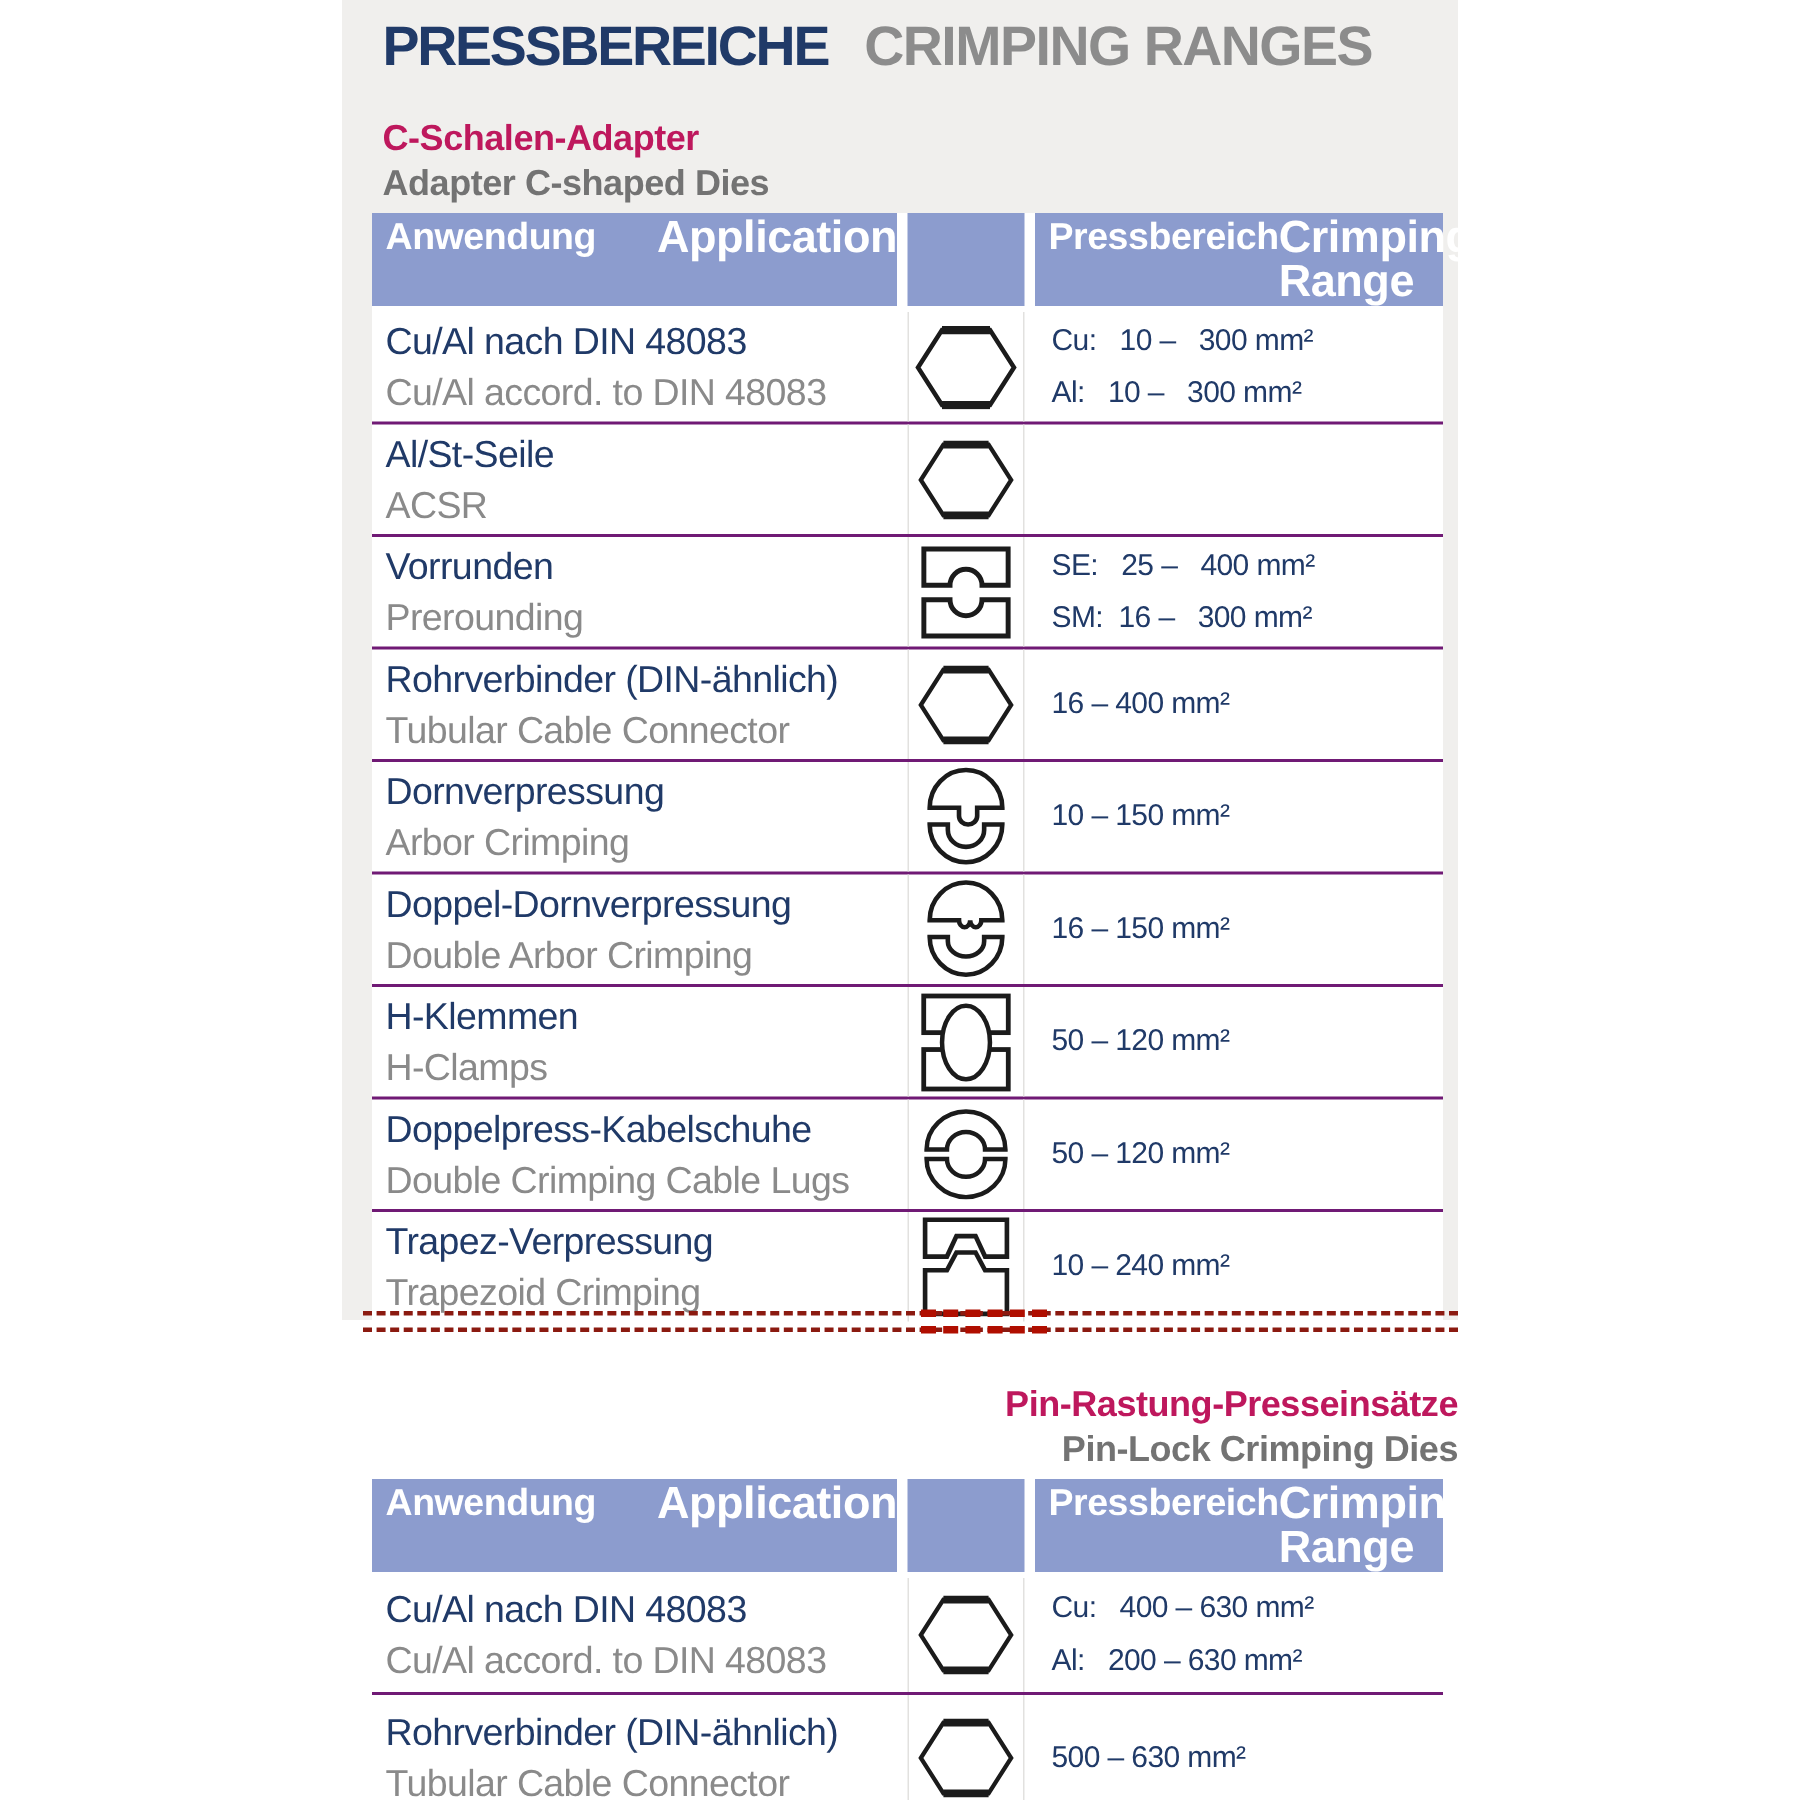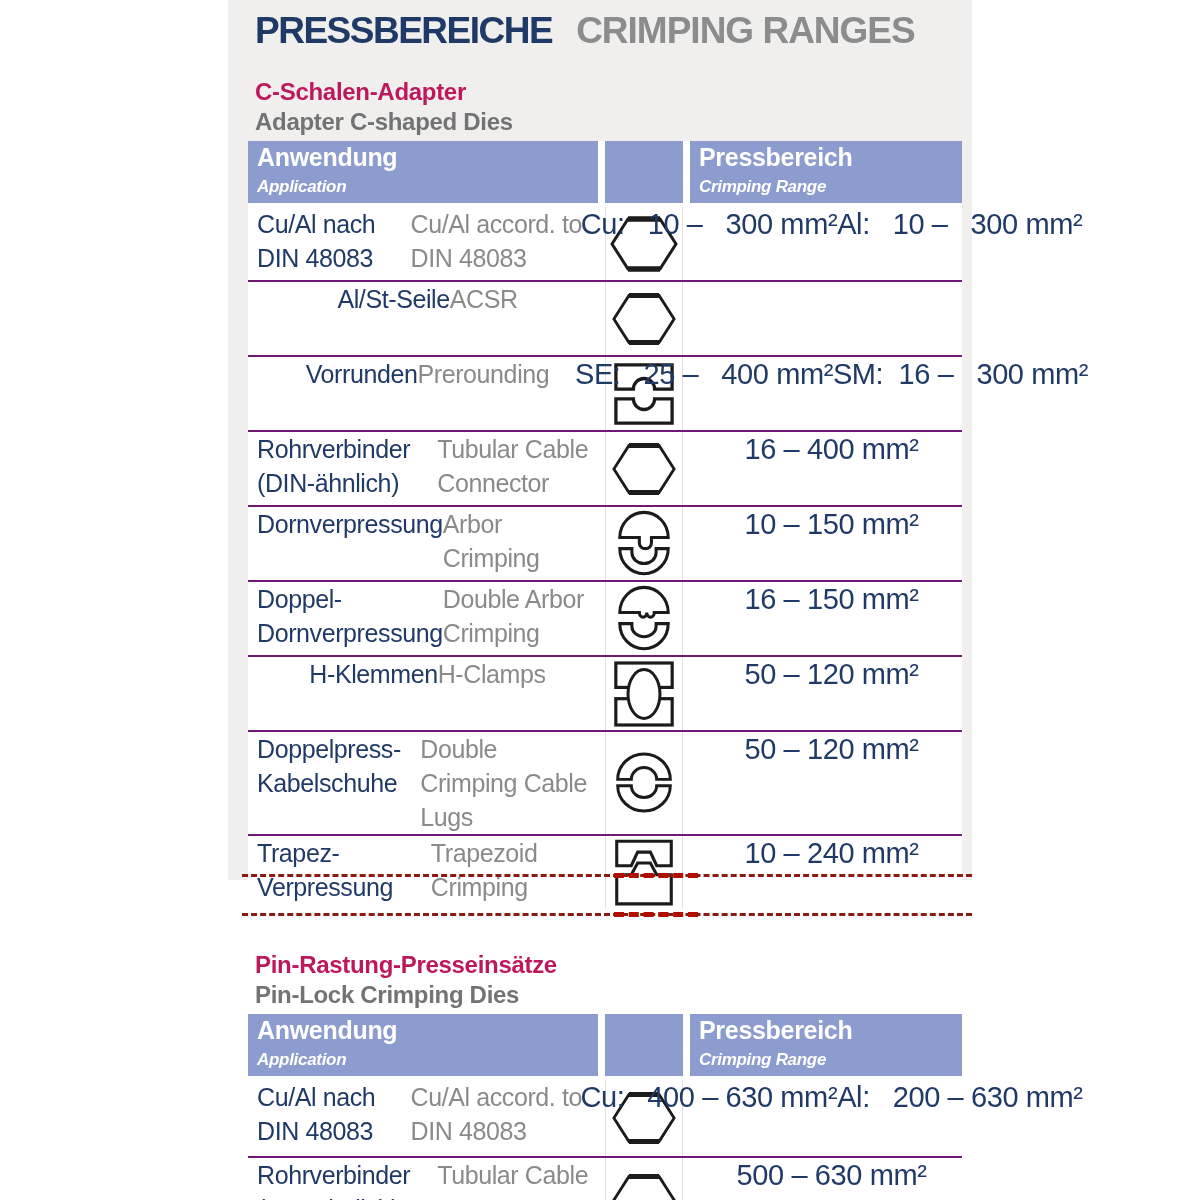--- a/index.html
+++ b/index.html
@@ -10,34 +10,34 @@
   .title-row{white-space:nowrap;line-height:46px;}
   .title-de{font-size:37px;font-weight:bold;color:#203A68;letter-spacing:-1.5px;}
   .title-en{font-size:37px;font-weight:600;color:#8C8C8C;letter-spacing:-1px;margin-left:24px;}
   .section{margin-top:16px;line-height:30px;}
   .sec-de{font-size:24px;font-weight:bold;color:#be185d;letter-spacing:-0.3px;}
   .sec-en{font-size:24px;font-weight:bold;color:#737373;letter-spacing:-0.3px;}
   .tbl{margin-top:4px;margin-left:-7px;width:714px;background:#ffffff;}
   .grid-row{display:grid;grid-template-columns:350px 78px 272px;column-gap:7px;}
   .thead{margin-bottom:4px;}
   .thead .hcell{background:#8C9CCE;color:#ffffff;padding:2px 0 2px 9px;box-sizing:border-box;min-height:62px;
-                display:flex;flex-direction:column;justify-content:space-between;}
+                display:flex;flex-direction:row;justify-content:space-between;}
   .th-de{font-size:25px;font-weight:bold;line-height:29px;letter-spacing:-0.3px;}
-  .th-en{font-size:17px;font-weight:bold;font-style:italic;line-height:29px;letter-spacing:-0.3px;}
+  .th-en{font-size:30px;font-weight:bold;line-height:29px;letter-spacing:-0.3px;}
   .trow{min-height:73px;}
   .trow + .trow{border-top:2px solid #701a75;}
   .t2 .trow.r1{min-height:76px;}
   .t2 .trow.r2{min-height:84px;}
-  .cell{display:flex;justify-content:center;box-sizing:border-box;}
+  .cell{display:flex;flex-direction:column;justify-content:center;box-sizing:border-box;}
   .app{padding-left:9px;}
   .app .de{color:#203A68;font-size:25px;line-height:34px;letter-spacing:-0.4px;}
   .app .en{color:#8A8A8A;font-size:25px;line-height:34px;letter-spacing:-0.4px;}
   .icon-cell{align-items:center;justify-content:center;border-left:1px solid #E2E1DF;border-right:1px solid #E2E1DF;}
   .range{padding-left:11px;}
-  .range .rg{color:#203A68;font-size:29px;line-height:35px;white-space:pre;letter-spacing:-0.4px;}
+  .range .rg{color:#203A68;font-size:20px;line-height:35px;white-space:pre;letter-spacing:-0.4px;}
   svg{display:block;}
   .dash{border-top:3px dashed #8B1A10;margin-left:-13px;width:730px;position:relative;margin-top:4px;}
   .dash .hot{position:absolute;left:372px;top:-4px;width:84px;border-top:5px dashed #B00E00;}
   .dash.bottom{position:absolute;left:14px;bottom:3px;margin:0;}
 </style>
 </head>
 <body>
 
 <div class="panel">
 
@@ -205,21 +205,21 @@
       <div class="cell range">
         <div class="rg">10 – 240 mm²</div>
       </div>
     </div>
   </div>
 
   <div class="dash">
       <div class="hot"></div>
     </div>
 
-  <div class="section" style="margin-top:34px;">
+  <div class="section" style="margin-top:34px;text-align:right;">
     <div class="sec-de">Pin-Rastung-Presseinsätze</div>
     <div class="sec-en">Pin-Lock Crimping Dies</div>
   </div>
 
   <div class="tbl t2">
     <div class="grid-row thead">
       <div class="cell hcell">
         <div class="th-de">Anwendung</div>
         <div class="th-en">Application</div>
       </div>

